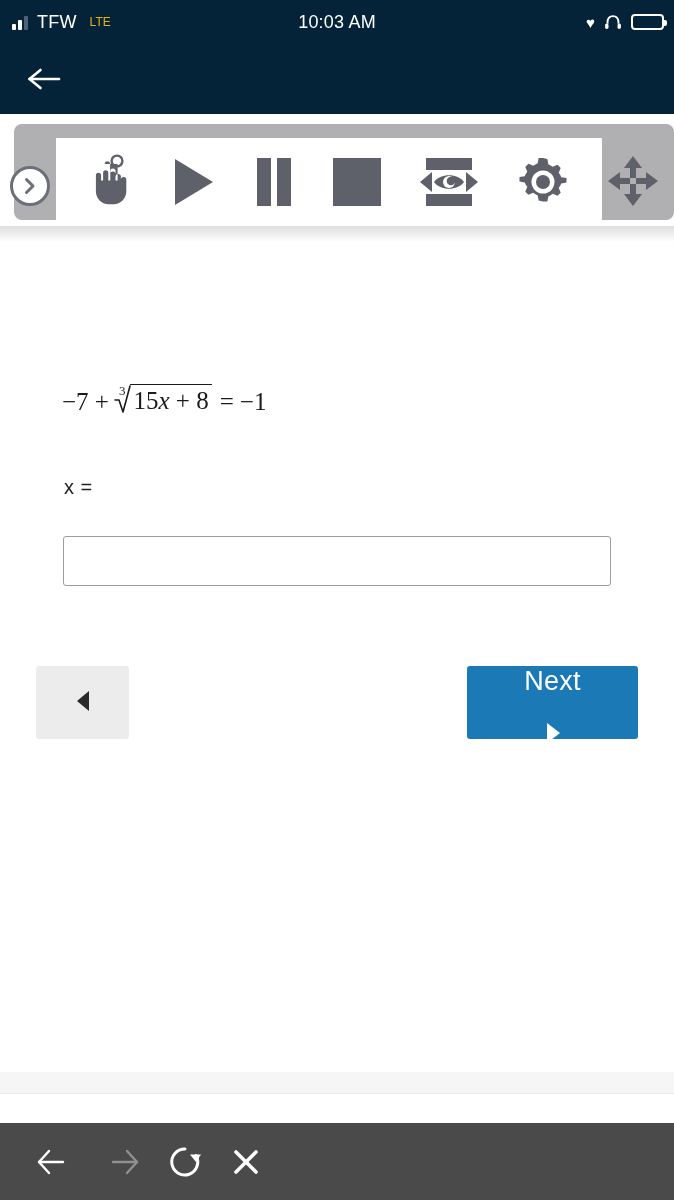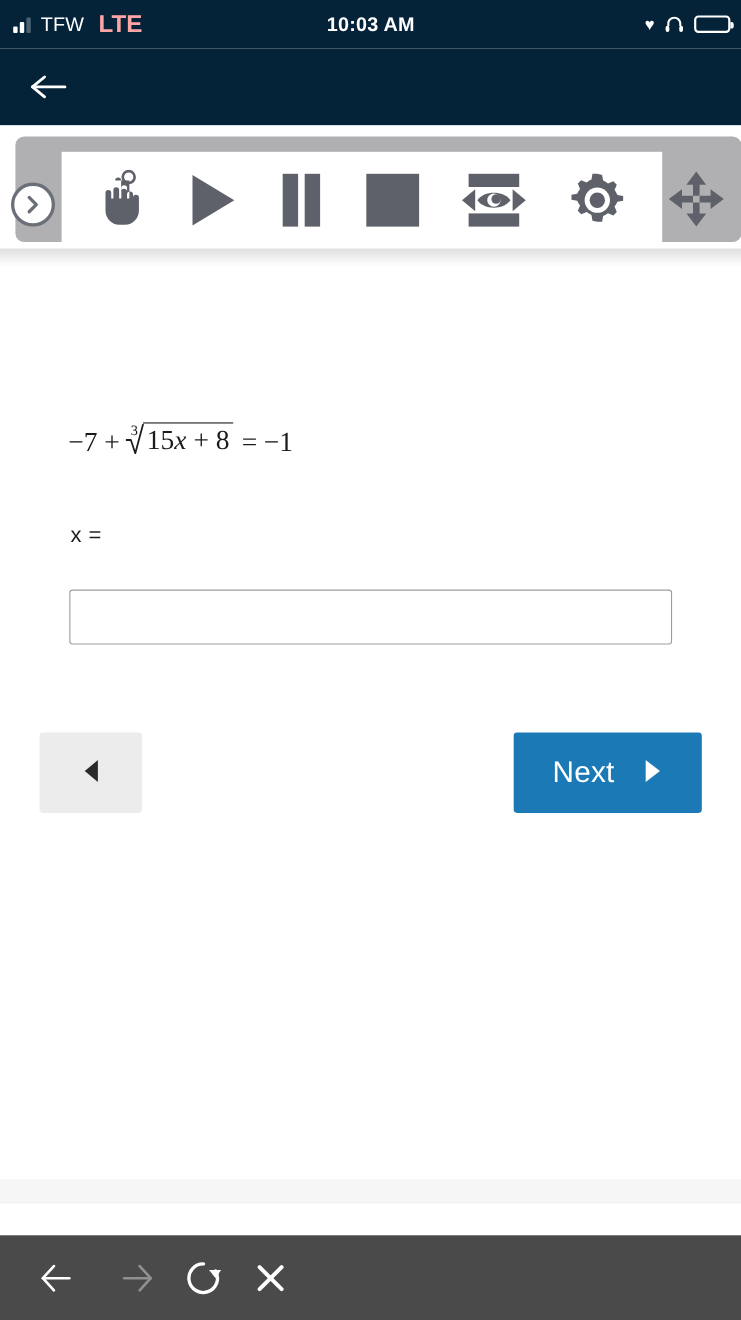--- a/index.html
+++ b/index.html
@@ -47,31 +47,31 @@
   .signal-bars i:nth-child(1) { height: 6px; }
   .signal-bars i:nth-child(2) { height: 10px; }
   .signal-bars i:nth-child(3) { height: 14px; background: #4c6375; }
   .carrier-text {
     font-size: 18px;
     font-weight: 400;
     letter-spacing: 0.2px;
     color: #ffffff;
   }
   .lte-text {
-    font-size: 22px;
-    font-weight: 700;
-    color: #fca5a5;
+    font-size: 12px;
+    font-weight: 400;
+    color: #eab308;
     margin-left: 4px;
   }
   .status-center {
     position: absolute;
     left: 0; right: 0;
     text-align: center;
     font-size: 18px;
-    font-weight: bold;
+    font-weight: normal;
     color: #ffffff;
     letter-spacing: 0.2px;
   }
   .status-right {
     position: absolute;
     right: 10px;
     display: flex;
     align-items: center;
     gap: 9px;
   }
@@ -278,23 +278,23 @@
   }
   .next-button {
     position: absolute;
     top: 440px; left: 467px;
     width: 171px; height: 73px;
     background: #1b7ab5;
     border: none;
     border-radius: 3px;
     display: flex;
     align-items: center;
-    justify-content: center;
     gap: 24px;
     cursor: pointer;
+    flex-direction: column;
   }
   .next-label {
     color: #ffffff;
     font-size: 27px;
     letter-spacing: 0.2px;
   }
 
   
   .gray-band {
     position: absolute;

